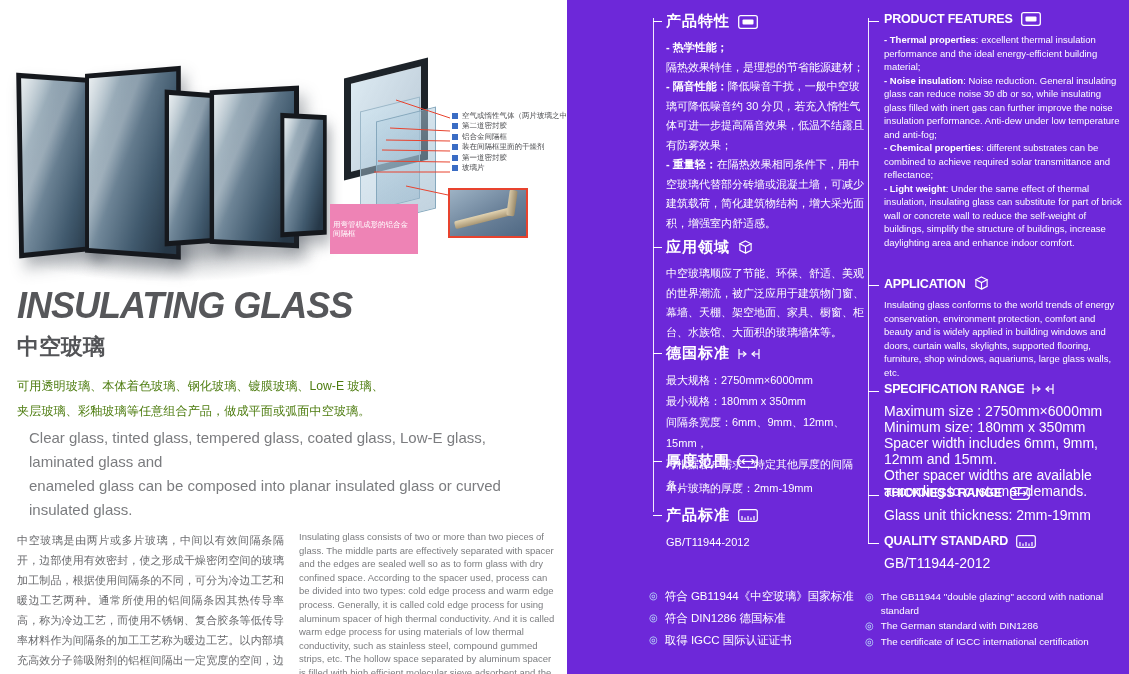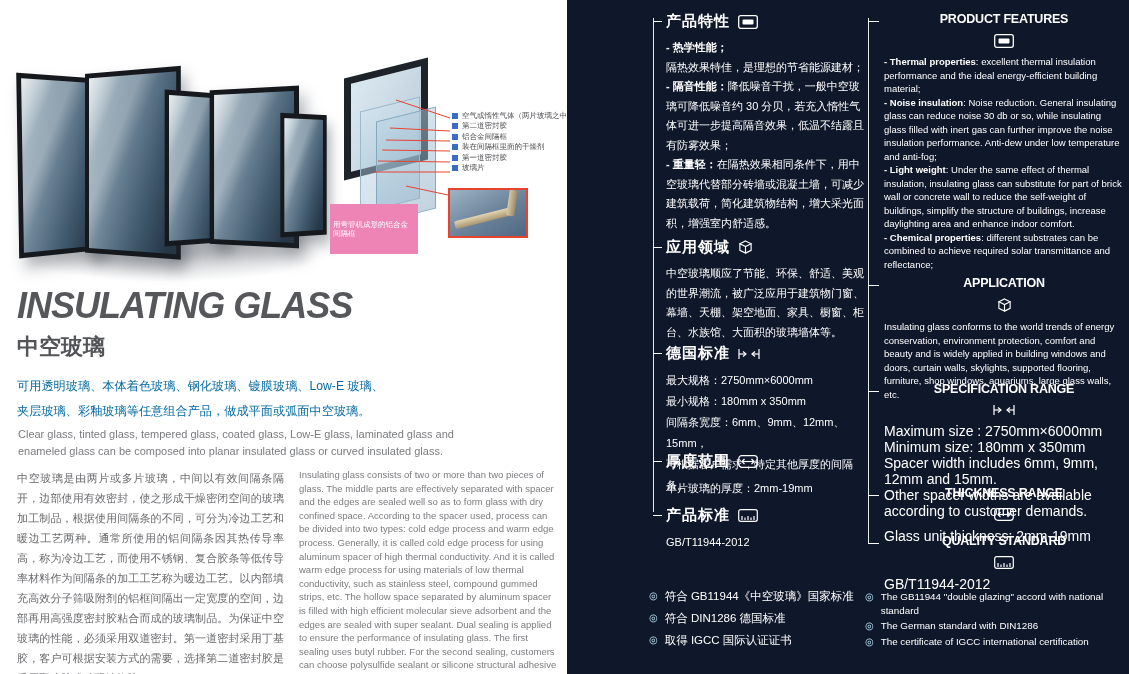--- a/index.html
+++ b/index.html
@@ -43,40 +43,40 @@
           background:linear-gradient(#e3d4b2,#a89674);transform:rotate(-14deg);}
   .dg-bar2{position:absolute;left:58px;top:0px;width:8px;height:26px;border-radius:2px;
            background:linear-gradient(90deg,#d8c9a8,#9a8a6a);transform:rotate(8deg);}
   .dg-tag{position:absolute;left:0px;top:140px;width:82px;background:#ee83b5;color:#fff;
           font-size:7.5px;line-height:9px;padding:16px 3px;}
 
   
   .text-block{position:absolute;left:17px;top:288px;width:542px;}
   .text-block h1{margin:0;font-size:36px;line-height:1;font-weight:700;letter-spacing:-1px;color:#56575a;font-style:italic;}
   .text-block h2{margin:8px 0 0;font-size:22px;font-weight:700;color:#535457;}
-  .intro-cn{margin:12px 0 0;font-size:12.2px;line-height:25px;color:#0369a1;white-space:pre-line;}
-  .intro-en{margin:2px 1px 0;font-size:11px;line-height:17px;color:#7b7c7f;white-space:pre-line;}
+  .intro-cn{margin:12px 0 0;font-size:12.2px;line-height:25px;color:#4d7c0f;white-space:pre-line;}
+  .intro-en{margin:2px 12px 0;font-size:15px;line-height:24px;color:#7b7c7f;white-space:pre-line;}
   .cols{display:flex;gap:15px;margin-top:8px;}
   .body-cn{margin:0;width:267px;font-size:11px;line-height:20px;color:#68696c;text-align:justify;}
   .body-en{margin:0;width:258px;font-size:9.5px;line-height:13.6px;color:#7b7c7f;}
 
   
-  .blue{position:absolute;left:567px;top:0;width:562px;height:674px;background:#0f172a;color:#fff;}
+  .blue{position:absolute;left:567px;top:0;width:562px;height:674px;background:#6d28d9;color:#fff;}
   .col{position:absolute;top:0;height:100%;}
   .col-cn{left:86px;width:216px;}
   .col-en{left:301px;width:256px;}
   .vline{position:absolute;left:0;width:1px;background:rgba(255,255,255,.9);}
   .col-cn .vline{top:18px;height:494px;}
   .col-en .vline{top:18px;height:526px;}
   .sec{position:absolute;right:0;}
   .col-cn .sec{left:13px;}
   .col-en .sec{left:16px;}
   .sec h3{position:relative;margin:0 0 7px;display:flex;align-items:center;gap:8px;color:#fff;}
   .col-cn .sec h3{font-size:15px;letter-spacing:1px;}
-  .col-en .sec h3{font-size:12.5px;letter-spacing:-0.2px;flex-direction:column;}
+  .col-en .sec h3{font-size:12.5px;letter-spacing:-0.2px;}
   .sec h3::before{content:"";position:absolute;top:9px;height:1px;background:#fff;}
   .col-cn .sec h3::before{left:-13px;width:9px;}
   .col-en .sec h3::before{left:-16px;width:11px;}
   .cn .s1{top:12px}.cn .s2{top:238px}.cn .s3{top:344px}.cn .s4{top:452px}.cn .s5{top:506px}
   .en .s1{top:12px}.en .s2{top:276px}.en .s3{top:382px}.en .s4{top:486px}.en .s5{top:534px}
   .cn-p{margin:0;font-size:11px;line-height:19.5px;white-space:pre-line;}
   .cn-line{margin:0;font-size:11px;line-height:21px;}
   .en-p{margin:0;font-size:9.5px;line-height:13.5px;}
   .en-line{margin:0;font-size:14px;line-height:16px;}
   .feat b{font-weight:700;}
@@ -283,22 +283,22 @@
         <h3>
           <span>PRODUCT FEATURES</span>
           <svg class="icon" width="20" height="14" viewBox="0 0 20 14">
               <rect x="0.7" y="0.7" width="18.6" height="12.6" rx="2" fill="none" stroke="#fff" stroke-width="1.3"></rect>
               <rect x="4.5" y="4.5" width="11" height="5" rx="1" fill="#fff"></rect>
             </svg>
         </h3>
         <div>
             <p class="en-p feat"><b>- Thermal properties</b><span>: excellent thermal insulation performance and the ideal energy-efficient building material;</span></p>
             <p class="en-p feat"><b>- Noise insulation</b><span>: Noise reduction. General insulating glass can reduce noise 30 db or so, while insulating glass filled with inert gas can further improve the noise insulation performance. Anti-dew under low temperature and anti-fog;</span></p>
+            <p class="en-p feat"><b>- Chemical properties</b><span>: different substrates can be combined to achieve required solar transmittance and reflectance;</span></p>
             <p class="en-p feat"><b>- Light weight</b><span>: Under the same effect of thermal insulation, insulating glass can substitute for part of brick wall or concrete wall to reduce the self-weight of buildings, simplify the structure of buildings, increase daylighting area and enhance indoor comfort.</span></p>
-            <p class="en-p feat"><b>- Chemical properties</b><span>: different substrates can be combined to achieve required solar transmittance and reflectance;</span></p>
           </div>
       </section>
 
       <section class="sec s2">
         <h3>
           <span>APPLICATION</span>
           <svg class="icon" width="15" height="15" viewBox="0 0 16 16">
               <g fill="none" stroke="#fff" stroke-width="1.2">
                 <polygon points="8,1 14,4 8,7 2,4"></polygon>
                 <polyline points="2,4 2,11 8,14 8,7"></polyline>

